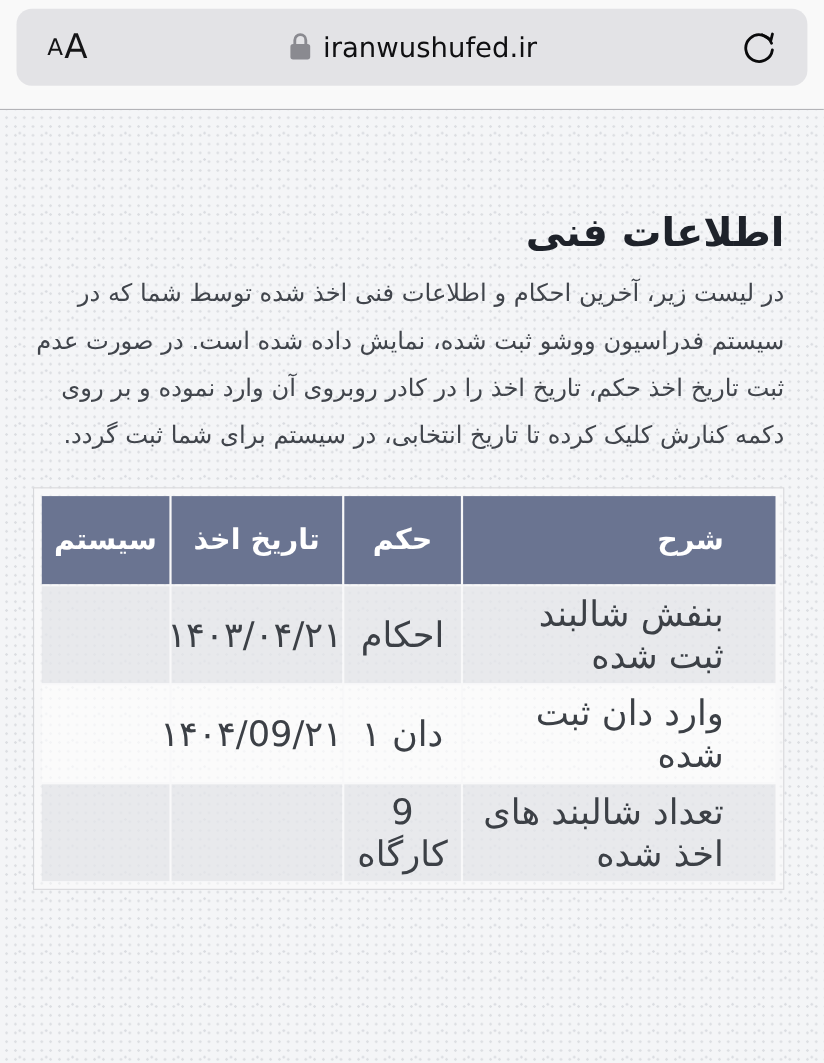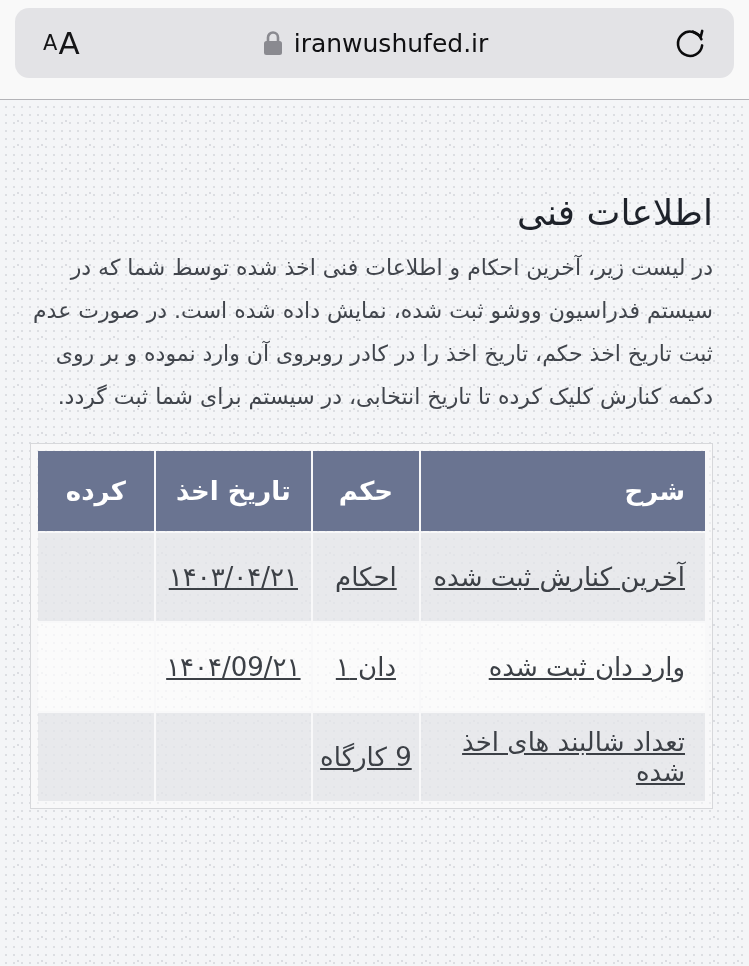--- a/index.html
+++ b/index.html
@@ -15,64 +15,64 @@
     width:719px; height:70px; background:#e3e3e6; border-radius:14px;
     position:relative; display:flex; align-items:center; justify-content:center;
   }
   .reader-btn {
     position:absolute; left:28px; top:0; height:70px;
     display:flex; align-items:center; color:#151517; letter-spacing:1px;
     cursor:default;
   }
   .reader-btn .a-small { font-size:21px; }
   .reader-btn .a-big { font-size:31px; }
-  .url-center { display:flex; align-items:center; gap:9px; }
+  .url-center { display:flex; gap:9px; }
   .url-text { font-size:25px; color:#101012; }
   .refresh-btn {
     position:absolute; right:26px; top:0; height:70px;
     display:flex; align-items:center;
   }
 
   
   .page {
     height:865px; direction:rtl;
     background-color:#f4f5f7;
     background-image:
       radial-gradient(circle, #dcdee2 1.1px, transparent 1.3px),
       radial-gradient(circle, rgba(197,200,207,0.55) 1.1px, transparent 1.3px);
     background-size:8px 8px, 24px 24px;
     background-position:2px 3px, 6px 9px;
     padding:92px 36px 0 30px;
   }
   .page-title {
-    font-size:36px; font-weight:normal; color:#1e222a; 
+    font-size:36px; font-weight:bold; color:#1e222a; 
     margin-bottom:14px;
   }
   .page-desc {
     font-size:22px; color:#41454c; text-align:right;
     line-height:1.95; margin-bottom:24px;
   }
 
   
   .table-wrap {
     margin-left:0; border:1px solid #d7d8db; padding:5px;
     background:rgba(251,251,252,0.5);
   }
   table { width:100%; border-collapse:separate; border-spacing:2px; table-layout:fixed; }
   th {
     background:#6a7491; color:#ffffff; font-weight:bold;
     font-size:26px; height:80px; text-align:center; vertical-align:middle;
   }
   td {
-    font-size:26px; color:#3c4046; height:88px;
-    text-align:center; vertical-align:middle;text-decoration:underline;
+    font-size:32px; color:#3c4046; height:88px;
+    text-align:center; vertical-align:middle;
   }
   tr.stripe-odd td  { background:rgba(219,221,226,0.55); }
   tr.stripe-even td { background:rgba(255,255,255,0.42); }
-  th.col-sharh, td.col-sharh { text-align:right; padding-left:10px; padding-right:20px; }
+  th.col-sharh, td.col-sharh { text-align:right; padding-left:10px; padding-right:47px; }
   td.col-date { letter-spacing:0.5px; }
 </style>
 </head>
 <body>
 
 <div class="chrome">
   <div class="urlbar">
 
     <div class="reader-btn">
       <span class="a-small">A</span>
@@ -111,26 +111,26 @@
         <col style="width:43%">
           <col style="width:16%">
           <col style="width:23.5%">
           <col style="width:17.5%">
       </colgroup>
       <thead>
         <tr>
           <th class="col-sharh">شرح</th>
           <th>حکم</th>
           <th>تاریخ اخذ</th>
-          <th>کرده</th>
+          <th>سیستم</th>
         </tr>
       </thead>
       <tbody>
         <tr class="stripe-odd">
-          <td class="col-sharh">آخرین کنارش ثبت شده</td>
+          <td class="col-sharh">بنفش شالبند ثبت شده</td>
           <td>احکام</td>
           <td class="col-date">۱۴۰۳/۰۴/۲۱</td>
           <td></td>
         </tr>
         <tr class="stripe-even">
           <td class="col-sharh">وارد دان ثبت شده</td>
           <td>دان ۱</td>
           <td class="col-date">۱۴۰۴/09/۲۱</td>
           <td></td>
         </tr>

